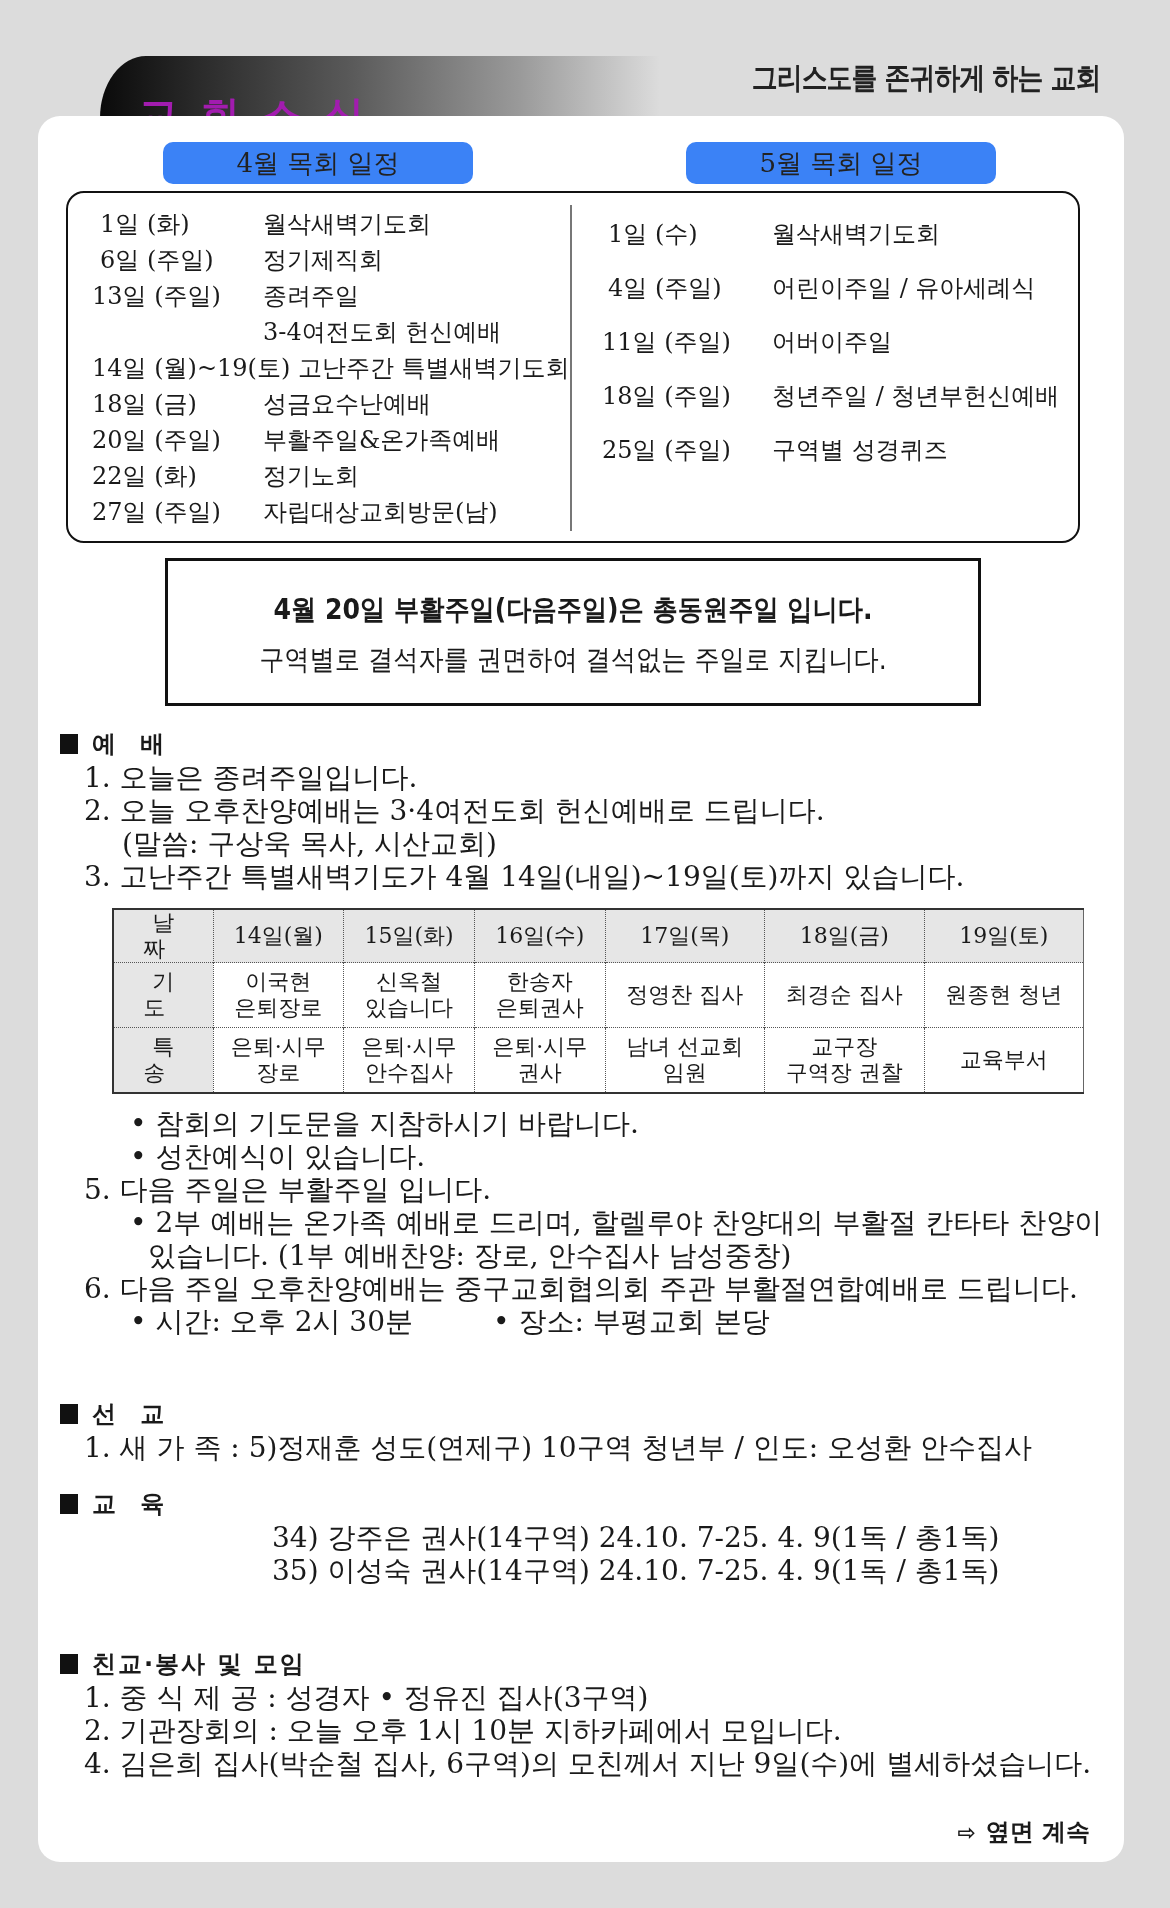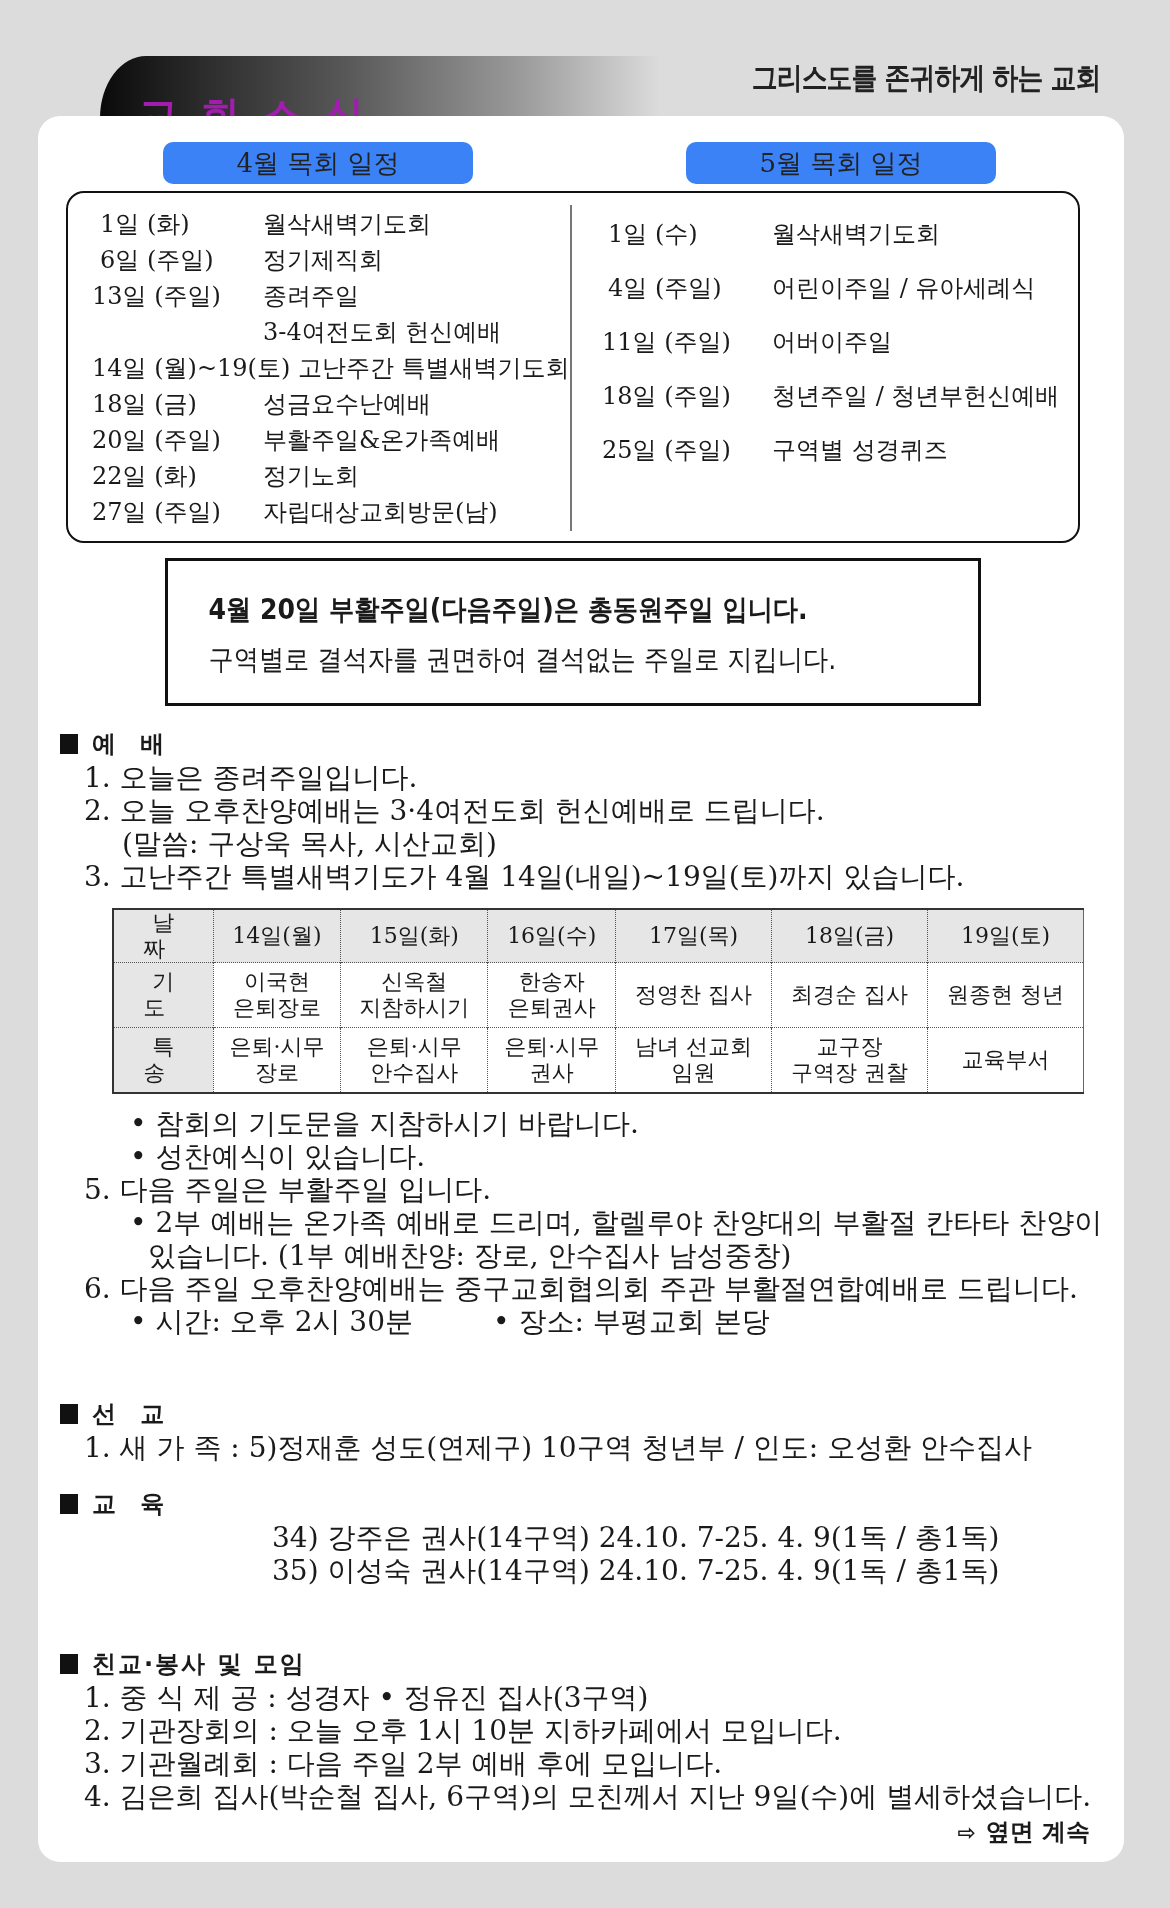--- a/index.html
+++ b/index.html
@@ -54,21 +54,21 @@
   .april-list .row { height: 36px; line-height: 36px; }
   .april-list .date { position: absolute; left: 0; }
   .april-list .event { position: absolute; left: 163px; }
   .may-list { left: 608px; top: 214px; }
   .may-list .row { height: 54px; line-height: 40px; }
   .may-list .date { position: absolute; left: 0; }
   .may-list .event { position: absolute; left: 164px; }
 
   .notice-box {
     position: absolute; left: 165px; top: 558px; width: 816px; height: 148px;
-    border: 3px solid #111; 
+    border: 3px solid #111; text-align: center;
   }
   .notice-line1 { margin-top: 30px; font-size: 28px; font-weight: bold; font-family: "DejaVu Sans", sans-serif; transform: scaleX(0.9); }
   .notice-line2 { margin-top: 12px; font-size: 28px; font-family: "DejaVu Sans", sans-serif; transform: scaleX(0.9); }
 
   
   .section { position: absolute; left: 60px; width: 1060px; }
   .sec-head {
     font-family: "DejaVu Sans", sans-serif; font-weight: bold; font-size: 24px;
     height: 34px; line-height: 34px; display: flex; align-items: center;
   }
@@ -207,21 +207,21 @@
     <td>19일(토)</td>
   </tr>
   <tr class="body">
     <td class="rowhead">기 도</td>
     <td>
           <div>이국현</div>
           <div>은퇴장로</div>
         </td>
     <td>
           <div>신옥철</div>
-          <div>지참하시기</div>
+          <div>있습니다</div>
         </td>
     <td>
           <div>한송자</div>
           <div>은퇴권사</div>
         </td>
     <td>
           <div>정영찬 집사</div>
         </td>
     <td>
           <div>최경순 집사</div>
@@ -286,19 +286,18 @@
   <div class="line indent-bible">35) 이성숙 권사(14구역) 24.10. 7-25. 4. 9(1독 / 총1독)</div>
 </div>
 
 <div class="section" style="top:1647px">
   <div class="sec-head">
     <span class="square"></span>
     <span class="title" style="letter-spacing:2px">친교·봉사 및 모임</span>
   </div>
   <div class="line">1. 중 식 제 공 : 성경자 • 정유진 집사(3구역)</div>
   <div class="line">2. 기관장회의 : 오늘 오후 1시 10분 지하카페에서 모입니다.</div>
-  <div class="line">3. 기관월례회 : 다음 주일 2부 예배 후에 모입니다.</div>
   <div class="line">4. 김은희 집사(박순철 집사, 6구역)의 모친께서 지난 9일(수)에 별세하셨습니다.</div>
 </div>
 
 <div class="footer-cont">
   <span class="arrow">⇨</span><span>옆면 계속</span>
 </div>
 
 </body></html>

